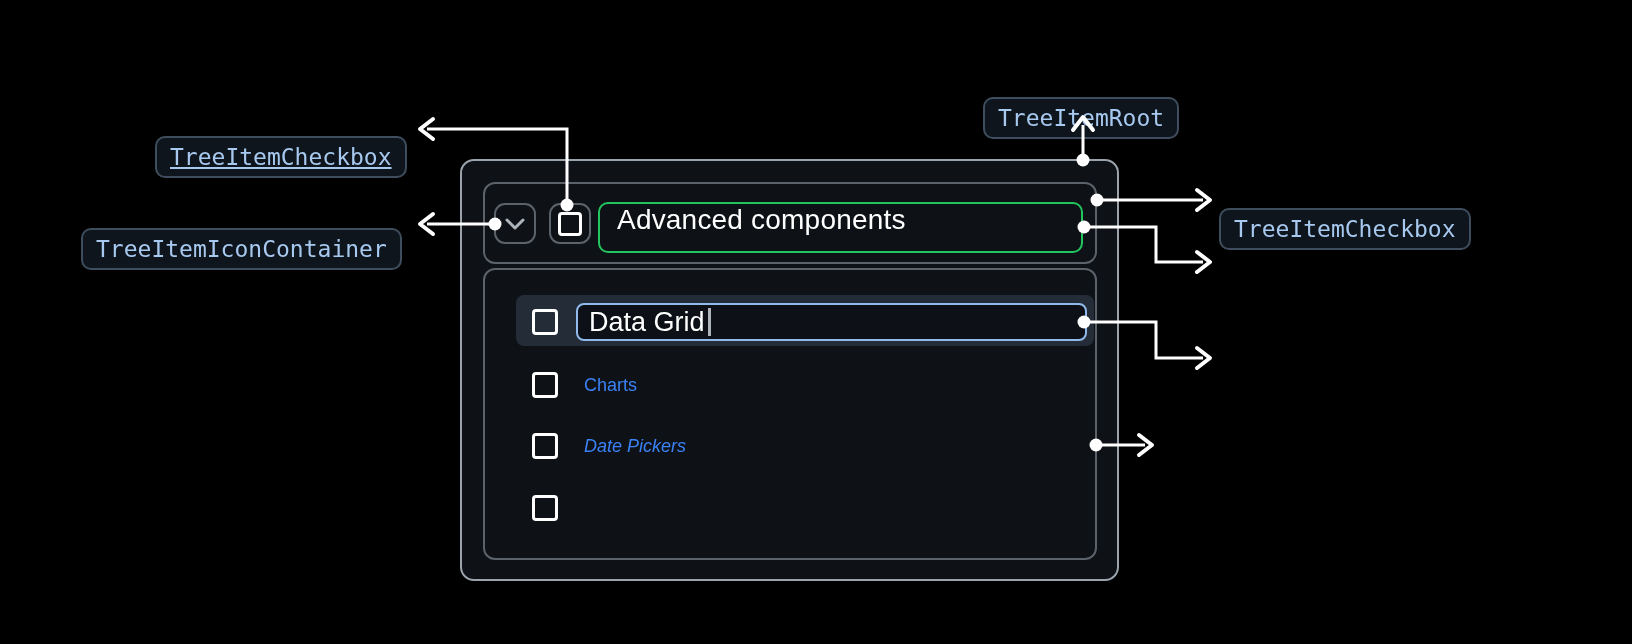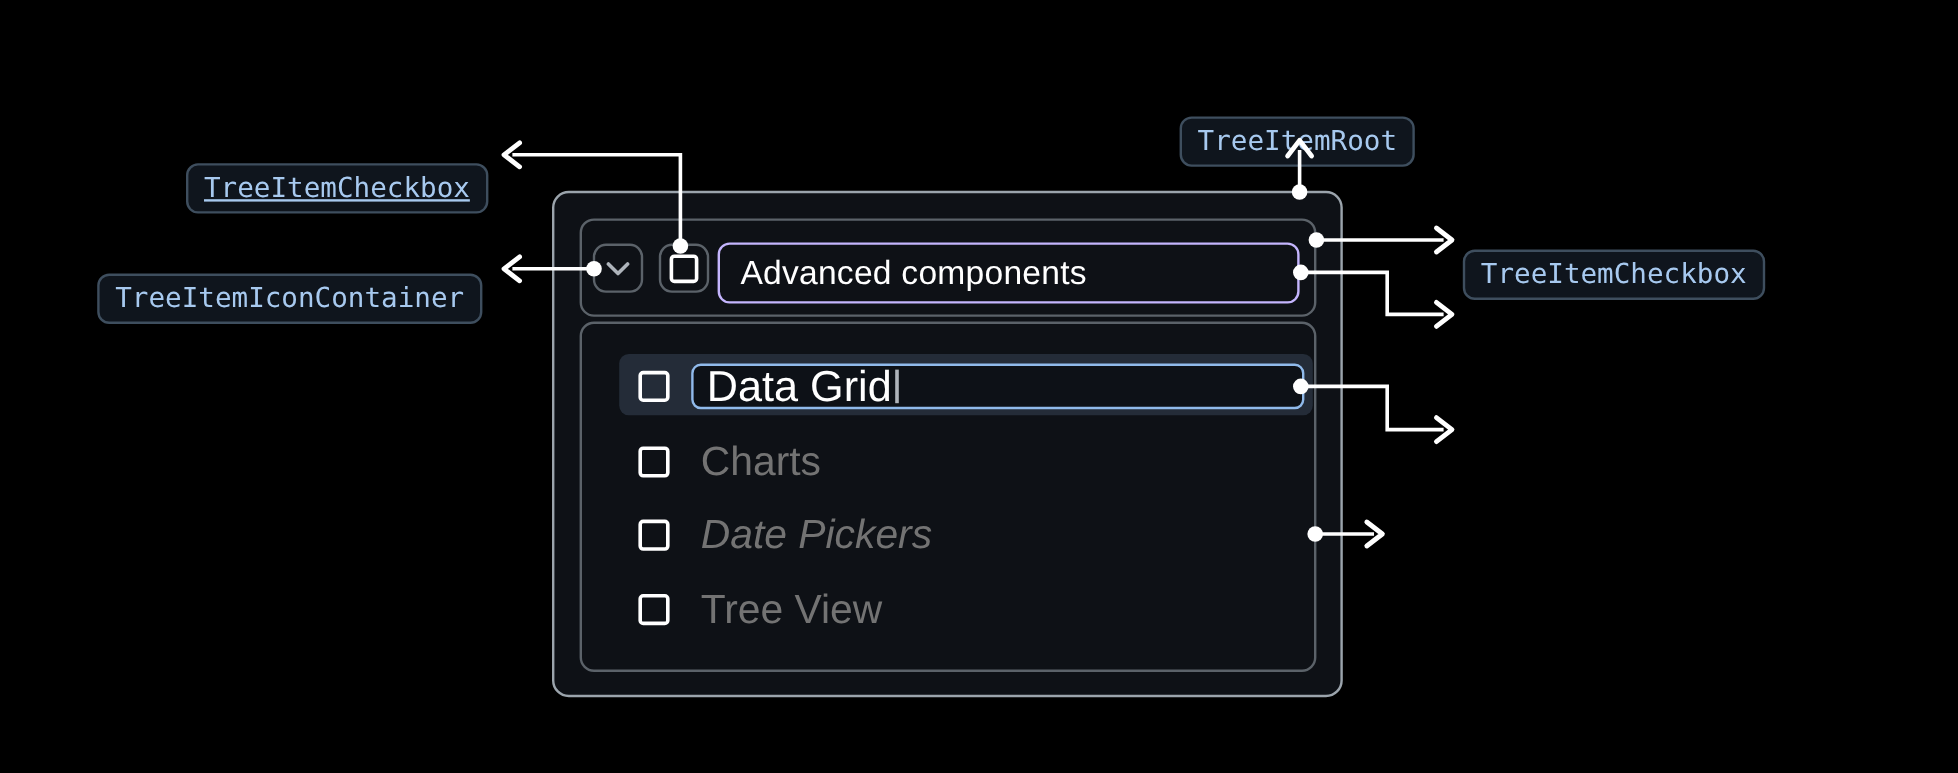--- a/index.html
+++ b/index.html
@@ -15,34 +15,34 @@
   .content-box { left:483px; top:182px; width:614px; height:82px;
     border:2px solid #5B6269; border-radius:12px; }
   .icon-frame { left:494px; top:203px; width:42px; height:41px;
     border:2px solid #5B6269; border-radius:11px;
     display:flex; align-items:center; justify-content:center; }
   .checkbox-frame { left:549px; top:203px; width:42px; height:41px;
     border:2px solid #5B6269; border-radius:11px;
     display:flex; align-items:center; justify-content:center; }
   .cb-glyph { width:24px; height:24px; border:3px solid #FFFFFF; border-radius:4px; box-sizing:border-box; }
   .label-box { left:598px; top:202px; width:485px; height:51px;
-    border:2px solid #c4b5fd; border-radius:10px;
-    display:flex; align-items:center; padding-left:17px; }
+    border:2px solid #22c55e; border-radius:10px;
+    display:flex; align-items:flex-start; padding-left:17px; }
   .label-text { font-size:28px; color:#FFFFFF; letter-spacing:0.2px; }
   .group-box { left:483px; top:268px; width:614px; height:292px;
     border:2px solid #5B6269; border-radius:12px; }
   .row-highlight { left:516px; top:295px; width:578px; height:51px;
     background:#242C38; border-radius:8px; }
   .row-checkbox { width:26px; height:26px; border:3px solid #FFFFFF; border-radius:4px; left:532px; }
   .input-box { left:576px; top:303px; width:511px; height:38px;
     border:2px solid #90BAEB; border-radius:8px; background:#0D1117;
     display:flex; align-items:center; padding-left:11px; }
-  .input-text { font-size:36px; color:#FFFFFF; white-space:pre; }
+  .input-text { font-size:27px; color:#FFFFFF; white-space:pre; }
   .caret { width:3px; height:28px; background:#AEB4BB; margin-left:3px; }
-  .row-label { font-size:34px; color:#737373; left:584px; height:38px; line-height:38px; white-space:nowrap; }
+  .row-label { font-size:18px; color:#3b82f6; left:584px; height:38px; line-height:38px; white-space:nowrap; }
 
   
   .badge { position:absolute; box-sizing:border-box; height:42px; line-height:38px;
     padding:0 13px; font-family:"DejaVu Sans Mono", monospace; font-size:23px;
     color:#A7C9EF; background:#0F151D; border:2px solid #3E4E5E; border-radius:10px;
     white-space:nowrap;margin-top:29px; }
 
   
   #connectors { position:absolute; left:0; top:0; width:1632px; height:644px;
     pointer-events:none; z-index:10; }
@@ -82,21 +82,20 @@
     <span class="caret"></span>
   </div>
 
   <span class="abs row-checkbox" style="top:372px;"></span>
   <span class="abs row-label" style="top:366px;">Charts</span>
 
   <span class="abs row-checkbox" style="top:433px;"></span>
   <span class="abs row-label" style="top:427px;font-style:italic;">Date Pickers</span>
 
   <span class="abs row-checkbox" style="top:495px;"></span>
-  <span class="abs row-label" style="top:489px;">Tree View</span>
 
   <div class="badge" style="left:155px; top:107px;text-decoration:underline;">TreeItemCheckbox</div>
   <div class="badge" style="left:81px;  top:199px;">TreeItemIconContainer</div>
   <div class="badge" style="left:983px; top:68px;">TreeItemRoot</div>
   <div class="badge" style="left:1219px;top:179px;">TreeItemCheckbox</div>
 
   <svg id="connectors" viewBox="0 0 1632 644">
 
     <g>
       <line class="cline" x1="1083" y1="160" x2="1083" y2="125"></line>

